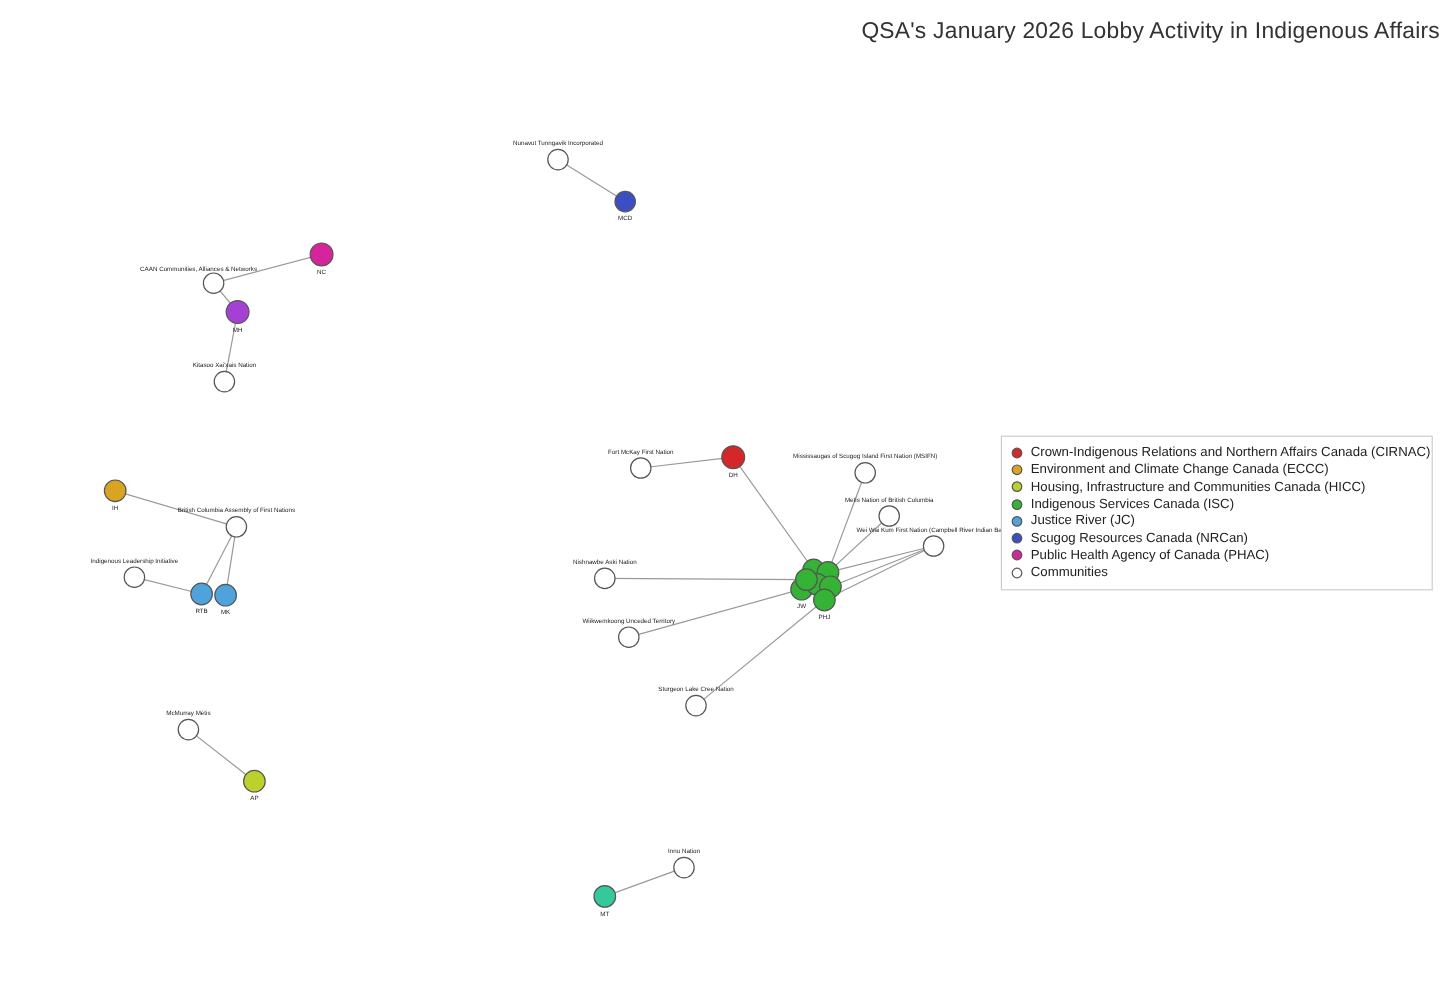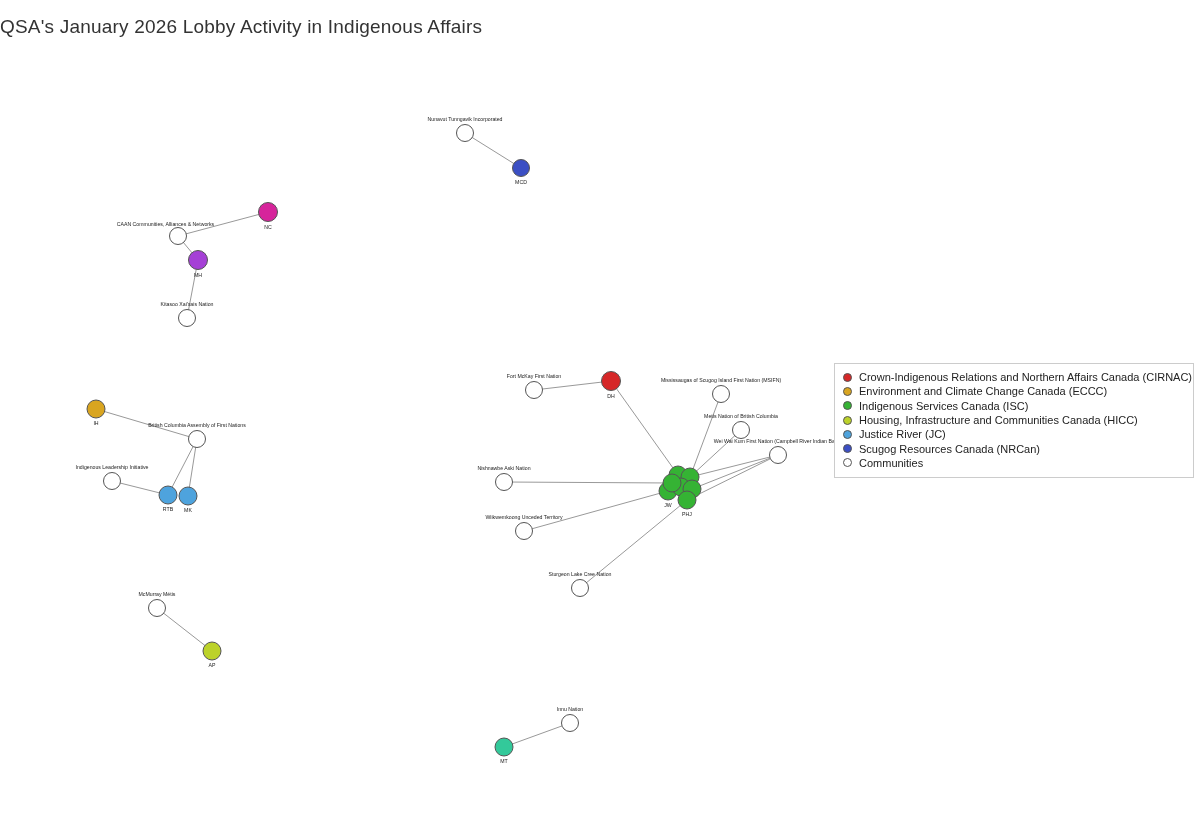--- a/index.html
+++ b/index.html
@@ -14,21 +14,21 @@
     position: relative;
     width: 1200px;
     height: 840px;
     background: #ffffff;
   }
   #title {
     position: absolute;
     top: 16px;
     left: 0;
     width: 1200px;
-    text-align: left;
+    text-align: right;
     font-size: 19px;
     color: #333333;
     font-family: "Liberation Sans", sans-serif;
     font-weight: normal;
     letter-spacing: 0.2px;
   }
   svg#graph {
     position: absolute;
     top: 0; left: 0;
     width: 1200px;
@@ -224,34 +224,38 @@
   <div id="legend">
       <div class="legend-row">
         <span class="legend-swatch" style="background: rgb(214, 39, 40);"></span>
         <span class="legend-text">Crown-Indigenous Relations and Northern Affairs Canada (CIRNAC)</span>
       </div>
       <div class="legend-row">
         <span class="legend-swatch" style="background: rgb(217, 165, 32);"></span>
         <span class="legend-text">Environment and Climate Change Canada (ECCC)</span>
       </div>
       <div class="legend-row">
+        <span class="legend-swatch" style="background: rgb(188, 210, 42);"></span>
+        <span class="legend-text">Housing, Infrastructure and Communities Canada (HICC)</span>
+      </div>
+      <div class="legend-row">
         <span class="legend-swatch" style="background: rgb(53, 179, 52);"></span>
         <span class="legend-text">Indigenous Services Canada (ISC)</span>
       </div>
       <div class="legend-row">
-        <span class="legend-swatch" style="background: rgb(188, 210, 42);"></span>
-        <span class="legend-text">Housing, Infrastructure and Communities Canada (HICC)</span>
-      </div>
-      <div class="legend-row">
         <span class="legend-swatch" style="background: rgb(78, 163, 221);"></span>
         <span class="legend-text">Justice River (JC)</span>
       </div>
       <div class="legend-row">
         <span class="legend-swatch" style="background: rgb(59, 79, 196);"></span>
         <span class="legend-text">Scugog Resources Canada (NRCan)</span>
       </div>
       <div class="legend-row">
+        <span class="legend-swatch" style="background: rgb(214, 36, 155);"></span>
+        <span class="legend-text">Public Health Agency of Canada (PHAC)</span>
+      </div>
+      <div class="legend-row">
         <span class="legend-swatch" style="background: rgb(255, 255, 255);"></span>
         <span class="legend-text">Communities</span>
       </div>
     </div>
 
 </div>
 
 </body></html>

